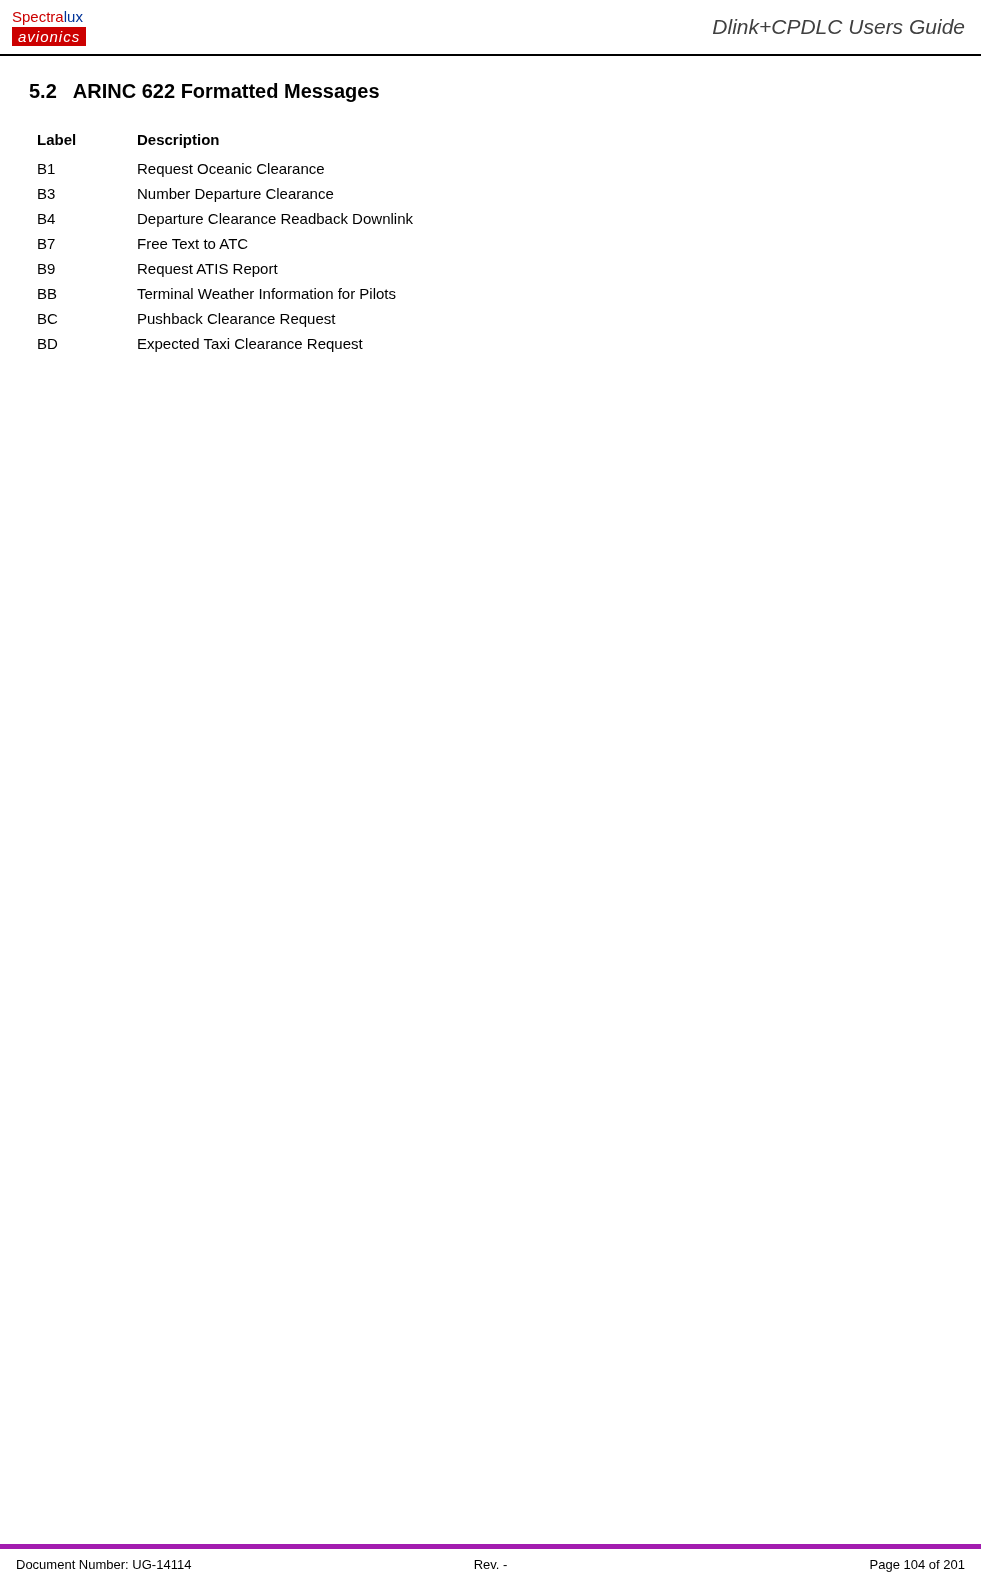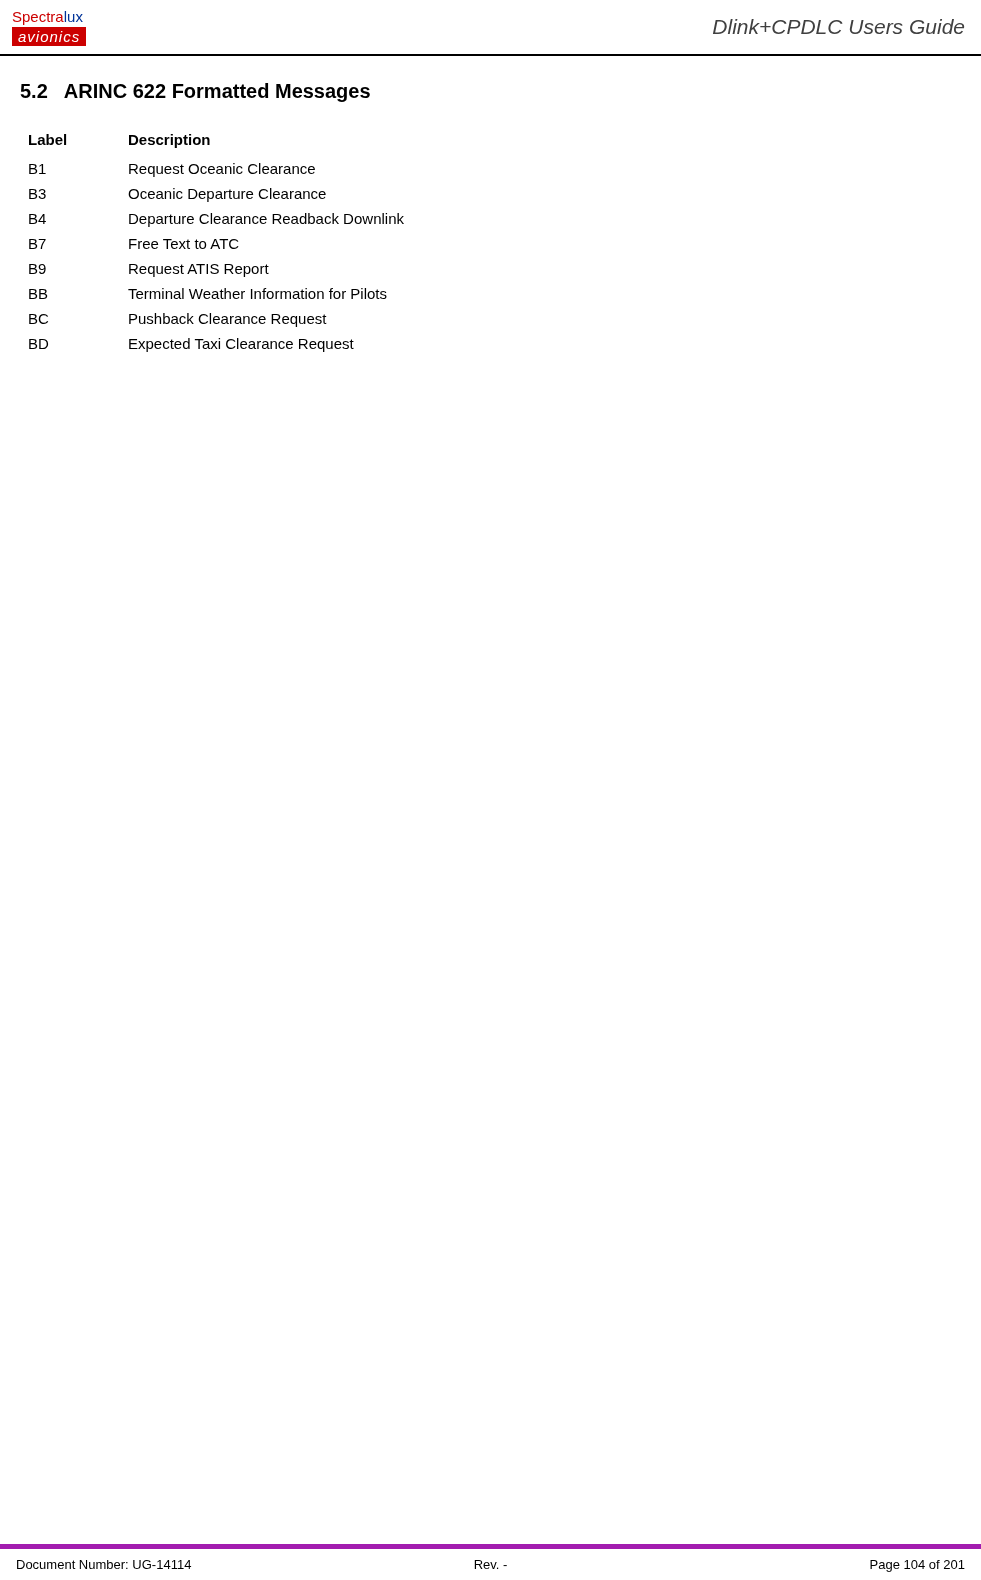--- a/index.html
+++ b/index.html
@@ -54,21 +54,21 @@
 
     .header-title {
       font-size: 21px;
       font-style: italic;
       color: #404040;
       text-align: center;
     }
 
     
     .main-content {
-      padding: 24px 32px 40px 20px;
+      padding: 24px 32px 40px 29px;
     }
 
     
     .section-heading {
       font-size: 20px;
       font-weight: bold;
       margin-bottom: 20px;
       padding-bottom: 4px;
     }
 
@@ -166,21 +166,21 @@
         <th>Description</th>
       </tr>
     </thead>
     <tbody id="table-body">
     <tr>
           <td>B1</td>
           <td>Request Oceanic Clearance</td>
         </tr>
         <tr>
           <td>B3</td>
-          <td>Oceanic Departure Clearance</td>
+          <td>Number Departure Clearance</td>
         </tr>
         <tr>
           <td>B4</td>
           <td>Departure Clearance Readback Downlink</td>
         </tr>
         <tr>
           <td>B7</td>
           <td>Free Text to ATC</td>
         </tr>
         <tr>

